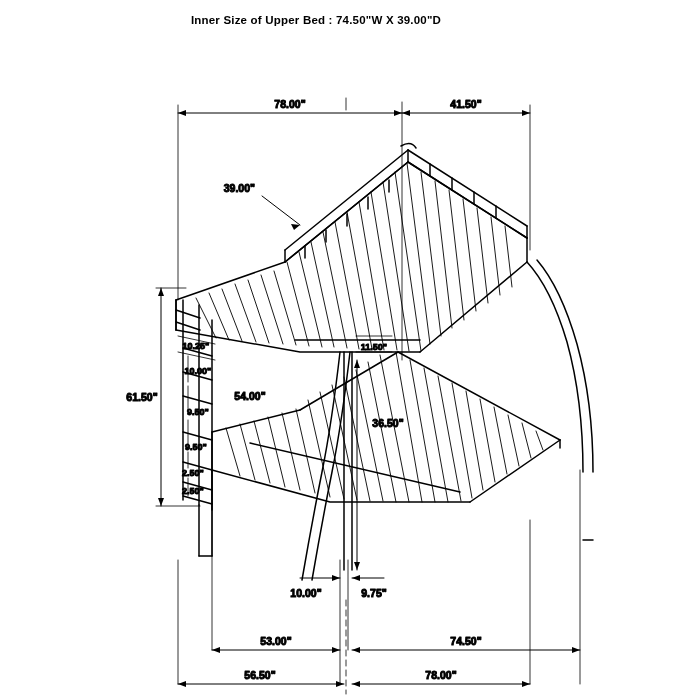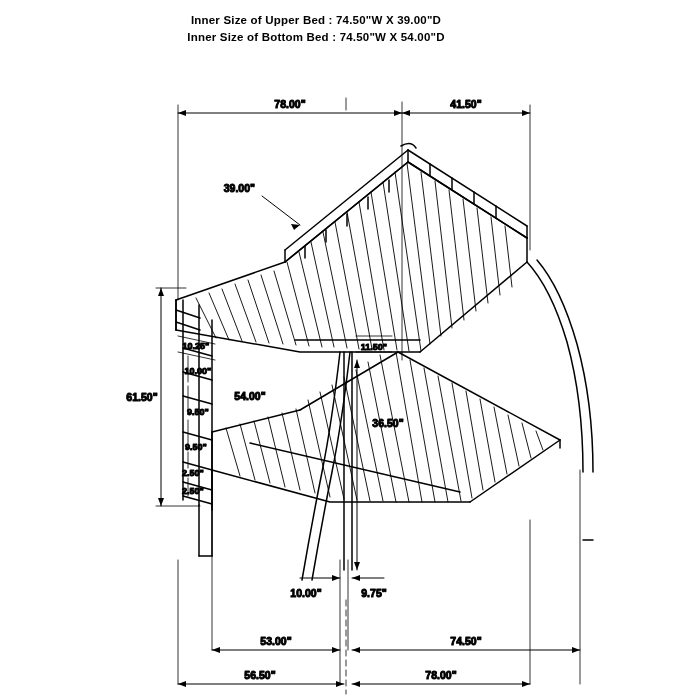--- a/index.html
+++ b/index.html
@@ -48,21 +48,20 @@
     font-size: 9px;
   }
 </style>
 </head>
 <body>
 
 <div id="page">
 
   <div class="title-block">
     <div class="title-line">Inner Size of Upper Bed : 74.50"W X 39.00"D</div>
-    <div class="title-line">Inner Size of Bottom Bed : 74.50"W X 54.00"D</div>
   </div>
 
   <svg id="diagram" width="700" height="700" viewBox="0 0 700 700">
     <g fill="none" stroke="#000" stroke-width="1" stroke-linecap="round" stroke-linejoin="round">
 
       <g stroke-width="0.8">
 
         <line x1="178" y1="105" x2="178" y2="300"></line>
         <line x1="402" y1="102" x2="402" y2="360"></line>
         <line x1="530" y1="105" x2="530" y2="250"></line>

